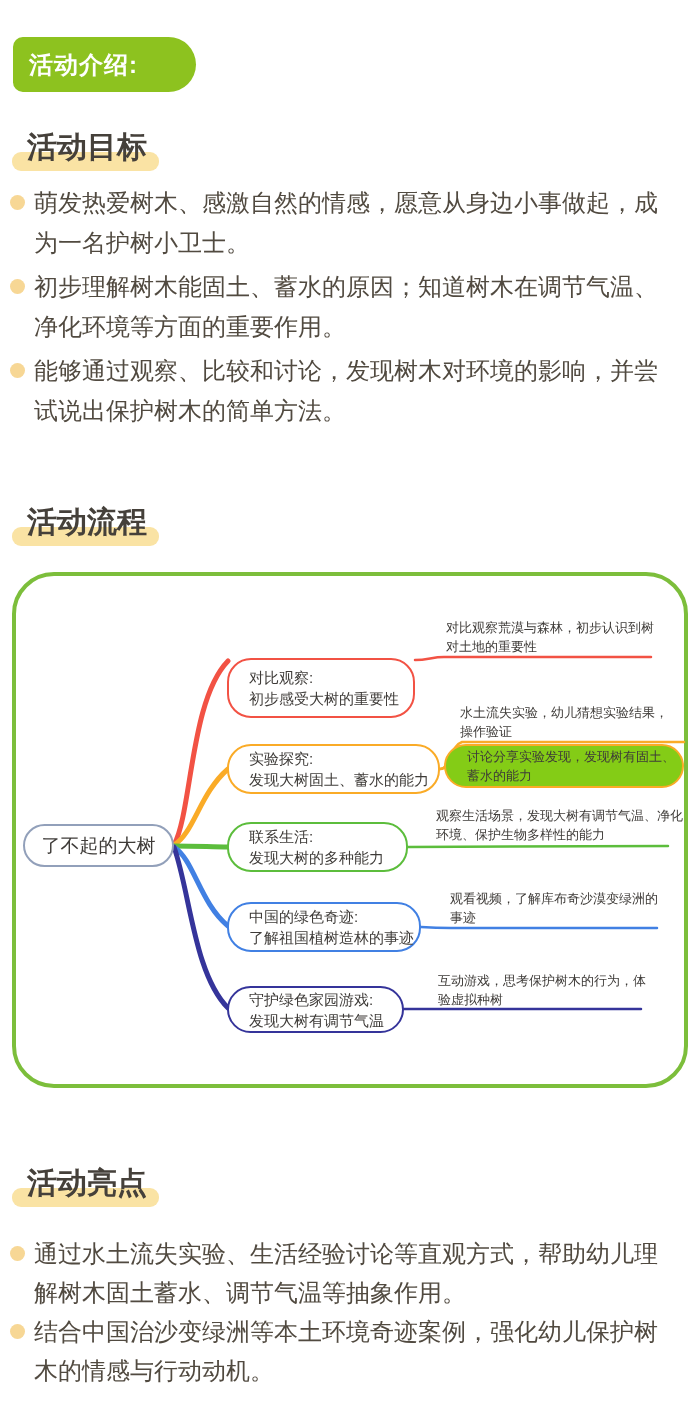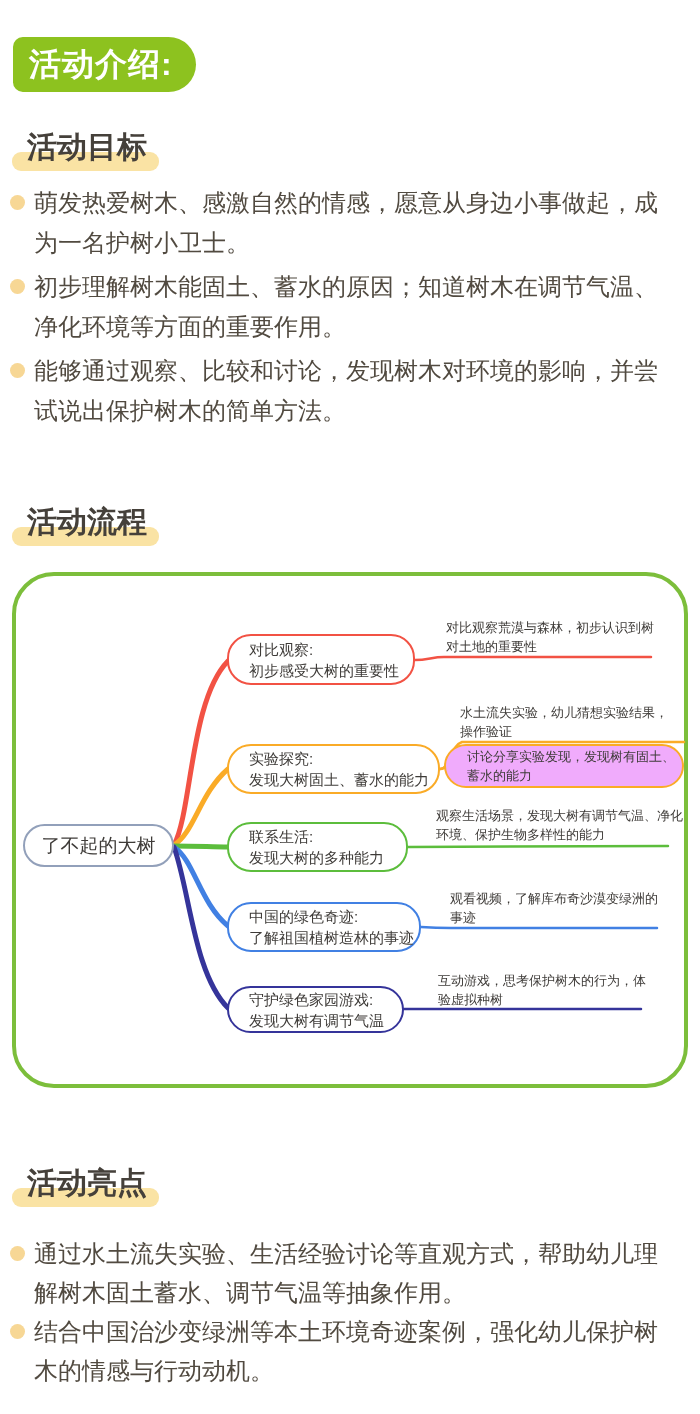--- a/index.html
+++ b/index.html
@@ -2,21 +2,21 @@
 <html><head>
 <meta charset="utf-8">
 <style>
   html,body{margin:0;padding:0;background:#ffffff;}
   .page{position:relative;width:700px;height:1414px;background:#ffffff;overflow:hidden;
         font-family:"Liberation Sans", sans-serif;color:#4F4940;}
 
   
   .badge{position:absolute;left:13px;top:37px;width:183px;height:55px;background:#8DC21F;
          border-radius:10px 28px 28px 10px;}
-  .badge span{display:block;line-height:55px;padding-left:16px;font-size:32px;font-weight:700;
+  .badge span{display:block;line-height:55px;padding-left:16px;font-size:24px;font-weight:700;
               color:#ffffff;letter-spacing:1px;}
 
   
   .sec-head{position:absolute;left:27px;height:40px;}
   .hl-bar{position:absolute;left:-15px;top:22px;width:147px;height:19px;background:#FAE3A4;
           border-radius:9px;z-index:0;}
   .sec-head-text{position:relative;z-index:1;font-size:30px;font-weight:700;color:#45403A;
                  line-height:34px;}
   #head-goals{top:130px;text-align:center;}
   #head-flow{top:505px;}
@@ -38,32 +38,32 @@
              border:4px solid #7CBE3B;border-radius:42px;box-sizing:border-box;z-index:0;}
   .map-svg{position:absolute;left:0;top:0;z-index:1;pointer-events:none;}
   .map-root{position:absolute;left:23px;top:824px;width:151px;height:43px;background:#ffffff;
             border:2.5px solid #92A0BA;border-radius:22px;box-sizing:border-box;z-index:2;
             display:flex;align-items:center;justify-content:center;}
   .map-root span{font-size:19px;color:#3E3B38;font-family:Liberation Mono, monospace;}
   .map-node{position:absolute;background:#ffffff;border:2.5px solid;border-radius:24px;
             box-sizing:border-box;z-index:2;display:flex;flex-direction:column;
             justify-content:center;padding-left:20px;}
   .map-node-line{font-size:15px;line-height:21px;color:#3E3B38;white-space:nowrap;}
-  #n1{left:227px;top:634px;width:188px;height:51px;border-color:#F25244;justify-content:center;}
+  #n1{left:227px;top:658px;width:188px;height:60px;border-color:#F25244;justify-content:center;}
   #n2{left:227px;top:744px;width:213px;height:50px;border-color:#FAAB27;}
   #n3{left:227px;top:822px;width:181px;height:50px;border-color:#5CBD3C;}
   #n4{left:227px;top:902px;width:194px;height:50px;border-color:#4180E3;}
   #n5{left:227px;top:986px;width:177px;height:47px;border-color:#35349A;}
   .leaf{position:absolute;font-size:13px;line-height:19px;color:#3E3B38;z-index:2;}
   #leaf1{left:446px;top:618px;width:214px;}
   #leaf2a{left:460px;top:703px;width:214px;}
   #leaf3{left:436px;top:806px;width:250px;}
   #leaf4{left:450px;top:889px;width:214px;}
   #leaf5{left:438px;top:971px;width:214px;}
-  .leaf-box{position:absolute;left:444px;top:744px;width:240px;height:44px;background:#f0abfc;
+  .leaf-box{position:absolute;left:444px;top:744px;width:240px;height:44px;background:#84cc16;
             border:2.5px solid #FAAB27;border-radius:22px;box-sizing:border-box;z-index:2;
             display:flex;flex-direction:column;justify-content:center;}
   .leaf-box .leaf-inner{font-size:13px;line-height:19px;color:#3E3B38;padding-left:21px;
                         width:214px;}
 </style>
 </head>
 <body>
 
 <div class="page">
 

